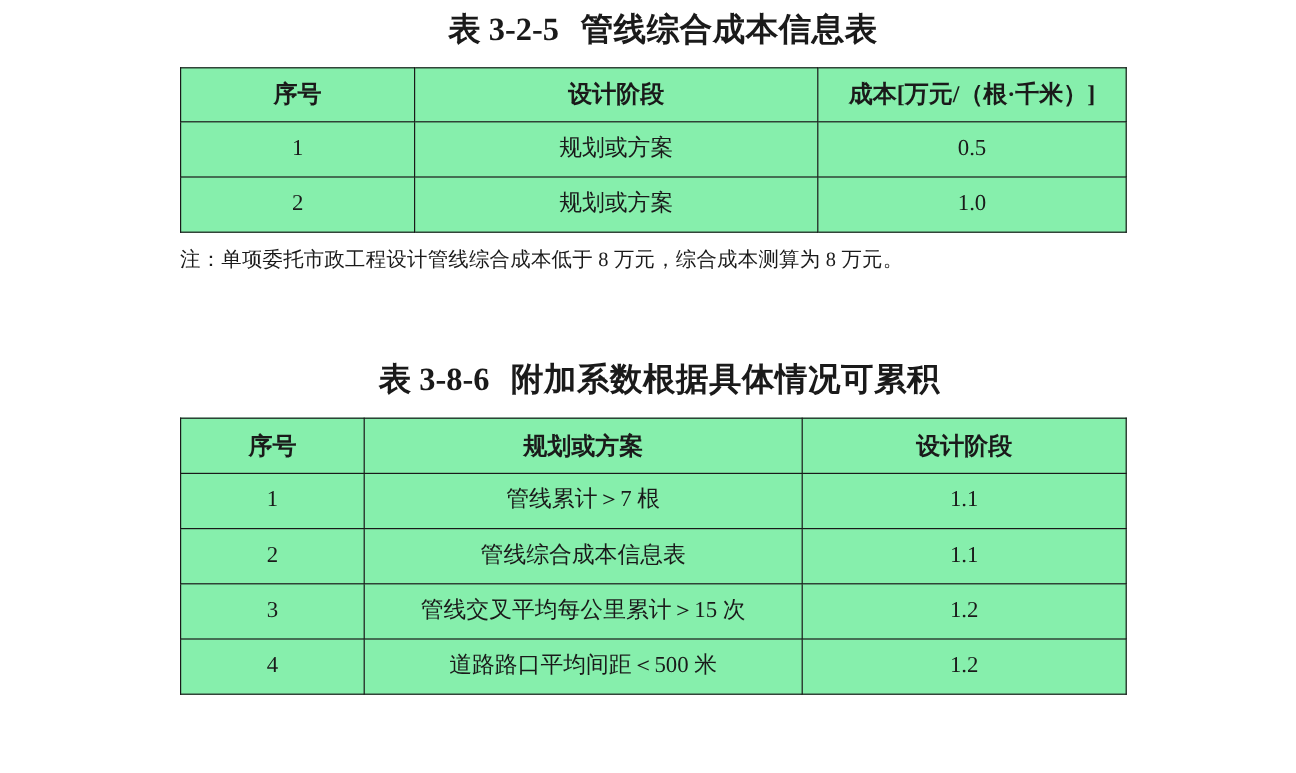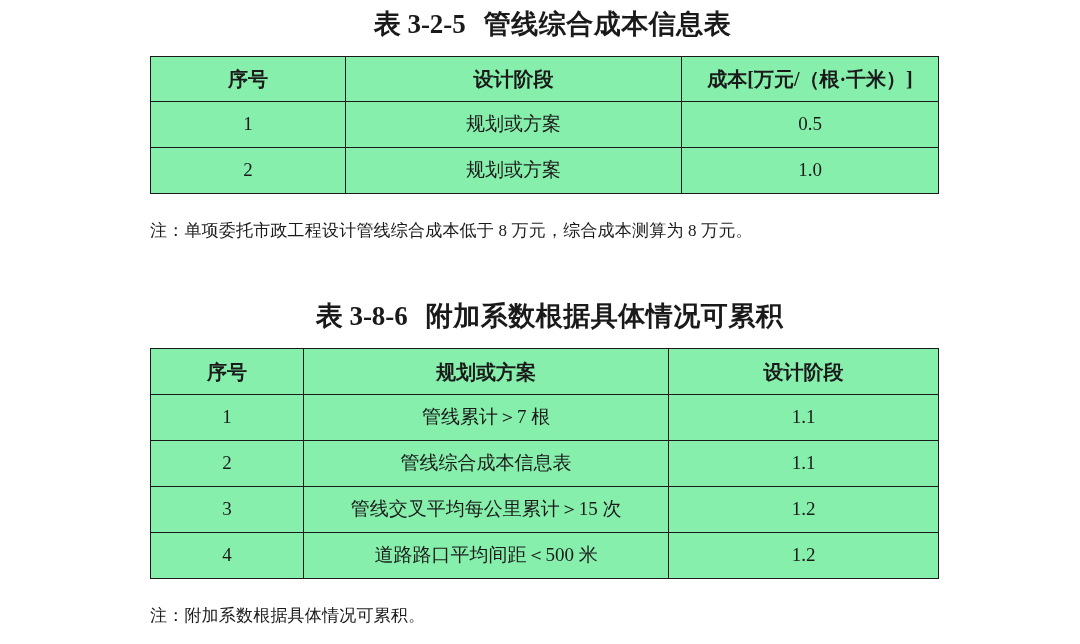--- a/index.html
+++ b/index.html
@@ -57,21 +57,21 @@
     padding: 0;
     line-height: 1.2;
   }
   table.doc-table th {
     font-weight: bold;
     font-size: 20px;
   }
 
   .note {
     font-size: 17px;
-    margin-top: 25px;
+    margin-top: 11px;
     letter-spacing: 0.2px;
     white-space: nowrap;
   }
 
   
   #block-1 {
     left: 150px;
     top: 6px;
   }
   #block-1 .table-title {
@@ -182,16 +182,15 @@
           <td class="num">1.2</td>
         </tr>
         <tr>
           <td class="num">4</td>
           <td>道路路口平均间距＜500 米</td>
           <td class="num">1.2</td>
         </tr>
       </tbody>
     </table>
 
-    <div class="note">注：附加系数根据具体情况可累积。</div>
   </div>
 
 </div>
 
 </body></html>

